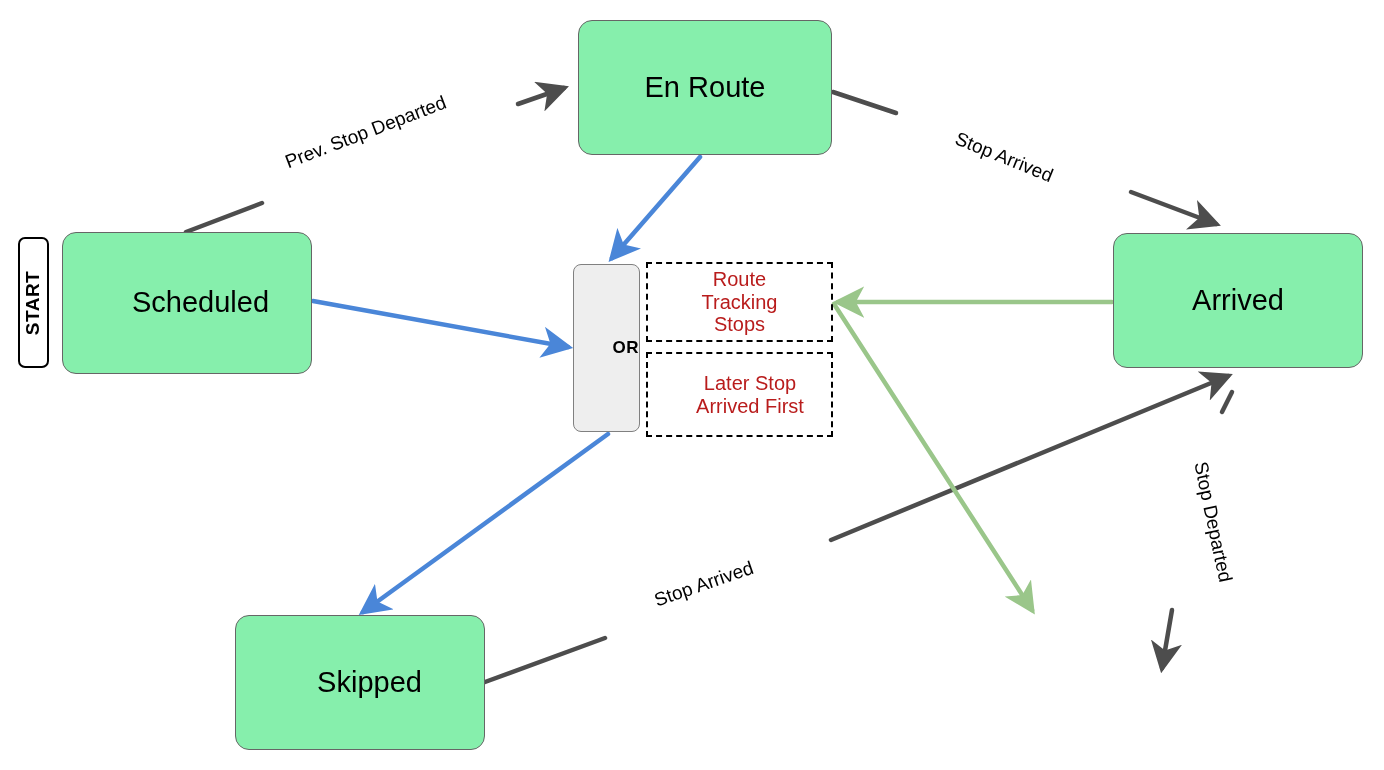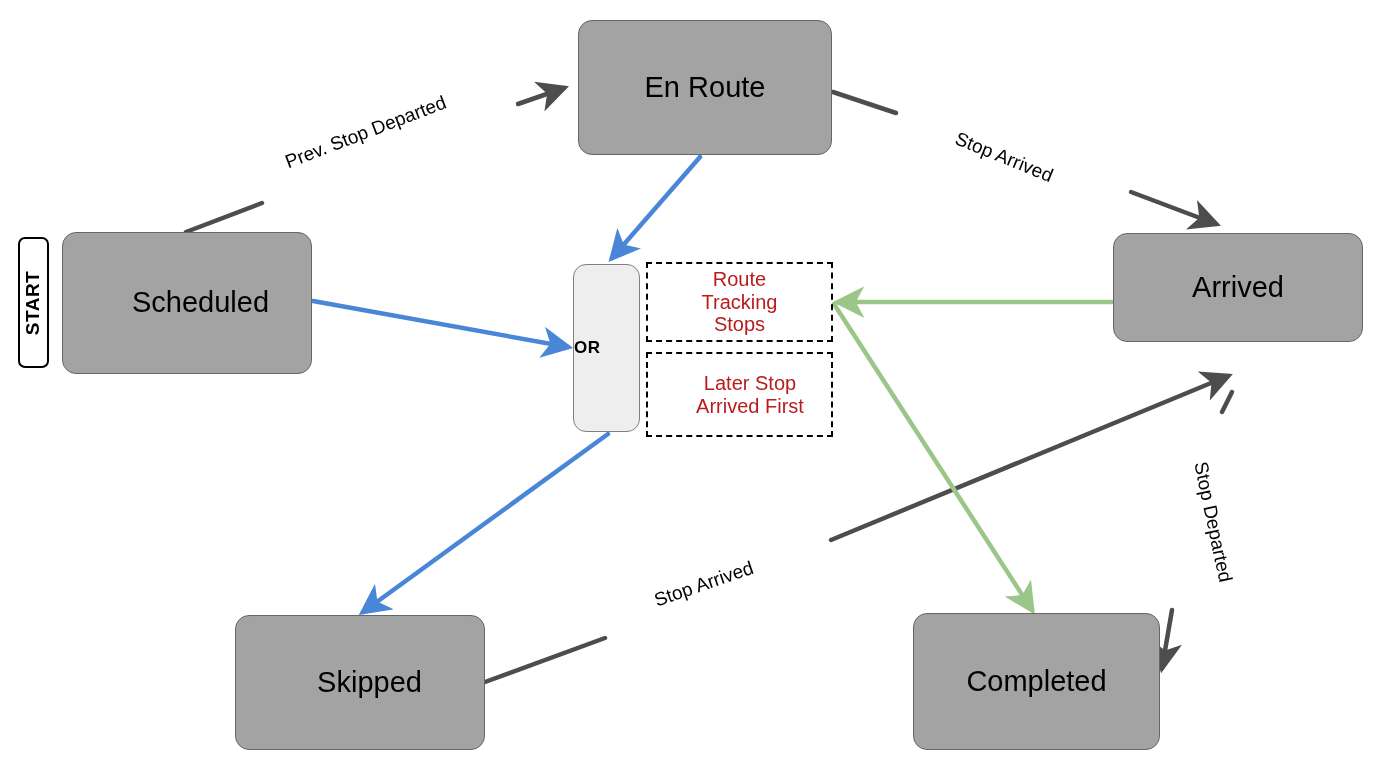--- a/index.html
+++ b/index.html
@@ -21,44 +21,44 @@
   #edge-layer {
     position: absolute;
     left: 0;
     top: 0;
     width: 1384px;
     height: 770px;
   }
   .node {
     position: absolute;
     box-sizing: border-box;
-    background: #a3a3a3;
+    background: #86efac;
     border: 1.6px solid #666666;
     border-radius: 14px;
     display: flex;
     align-items: center;
     justify-content: center;
     color: #000000;
     z-index: 5;
   }
   .node-label {
     font-size: 29px;
     line-height: 1.1;
     color: #000000;
     white-space: nowrap;
   }
   .gate {
     position: absolute;
     box-sizing: border-box;
     background: #eeeeee;
     border: 1.8px solid #808080;
-    border-radius: 13px;
-    display: flex;
-    align-items: center;
-    justify-content: flex-start;
+    border-radius: 8px;
+    display: flex;
+    align-items: center;
+    justify-content: flex-end;
     z-index: 6;
   }
   .gate-label {
     font-size: 17px;
     font-weight: bold;
     color: #000000;
     letter-spacing: 0.5px;
   }
   .start-box {
     position: absolute;
@@ -168,31 +168,28 @@
   </div>
 
   <div class="node" style="left:62px; top:232px; width:250px; height:142px;padding-left:27px;">
     <span class="node-label">Scheduled</span>
   </div>
 
   <div class="node" style="left:578px; top:20px; width:254px; height:135px;">
     <span class="node-label">En Route</span>
   </div>
 
-  <div class="node" style="left:1113px; top:233px; width:250px; height:109px;">
+  <div class="node" style="left:1113px; top:233px; width:250px; height:135px;">
     <span class="node-label">Arrived</span>
   </div>
 
   <div class="node" style="left:235px; top:615px; width:250px; height:135px;padding-left:19px;">
     <span class="node-label">Skipped</span>
   </div>
 
-  <div class="node" style="left:913px; top:613px; width:247px; height:137px;">
-    <span class="node-label">Completed</span>
-  </div>
 
   <div class="gate" style="left:573px; top:264px; width:67px; height:168px;">
     <span class="gate-label">OR</span>
   </div>
 
   <div class="cond-box" style="left:646px; top:262px; width:187px; height:80px;">
     <span class="cond-label" style="white-space:pre-line;">Route
 Tracking
 Stops</span>
   </div>

